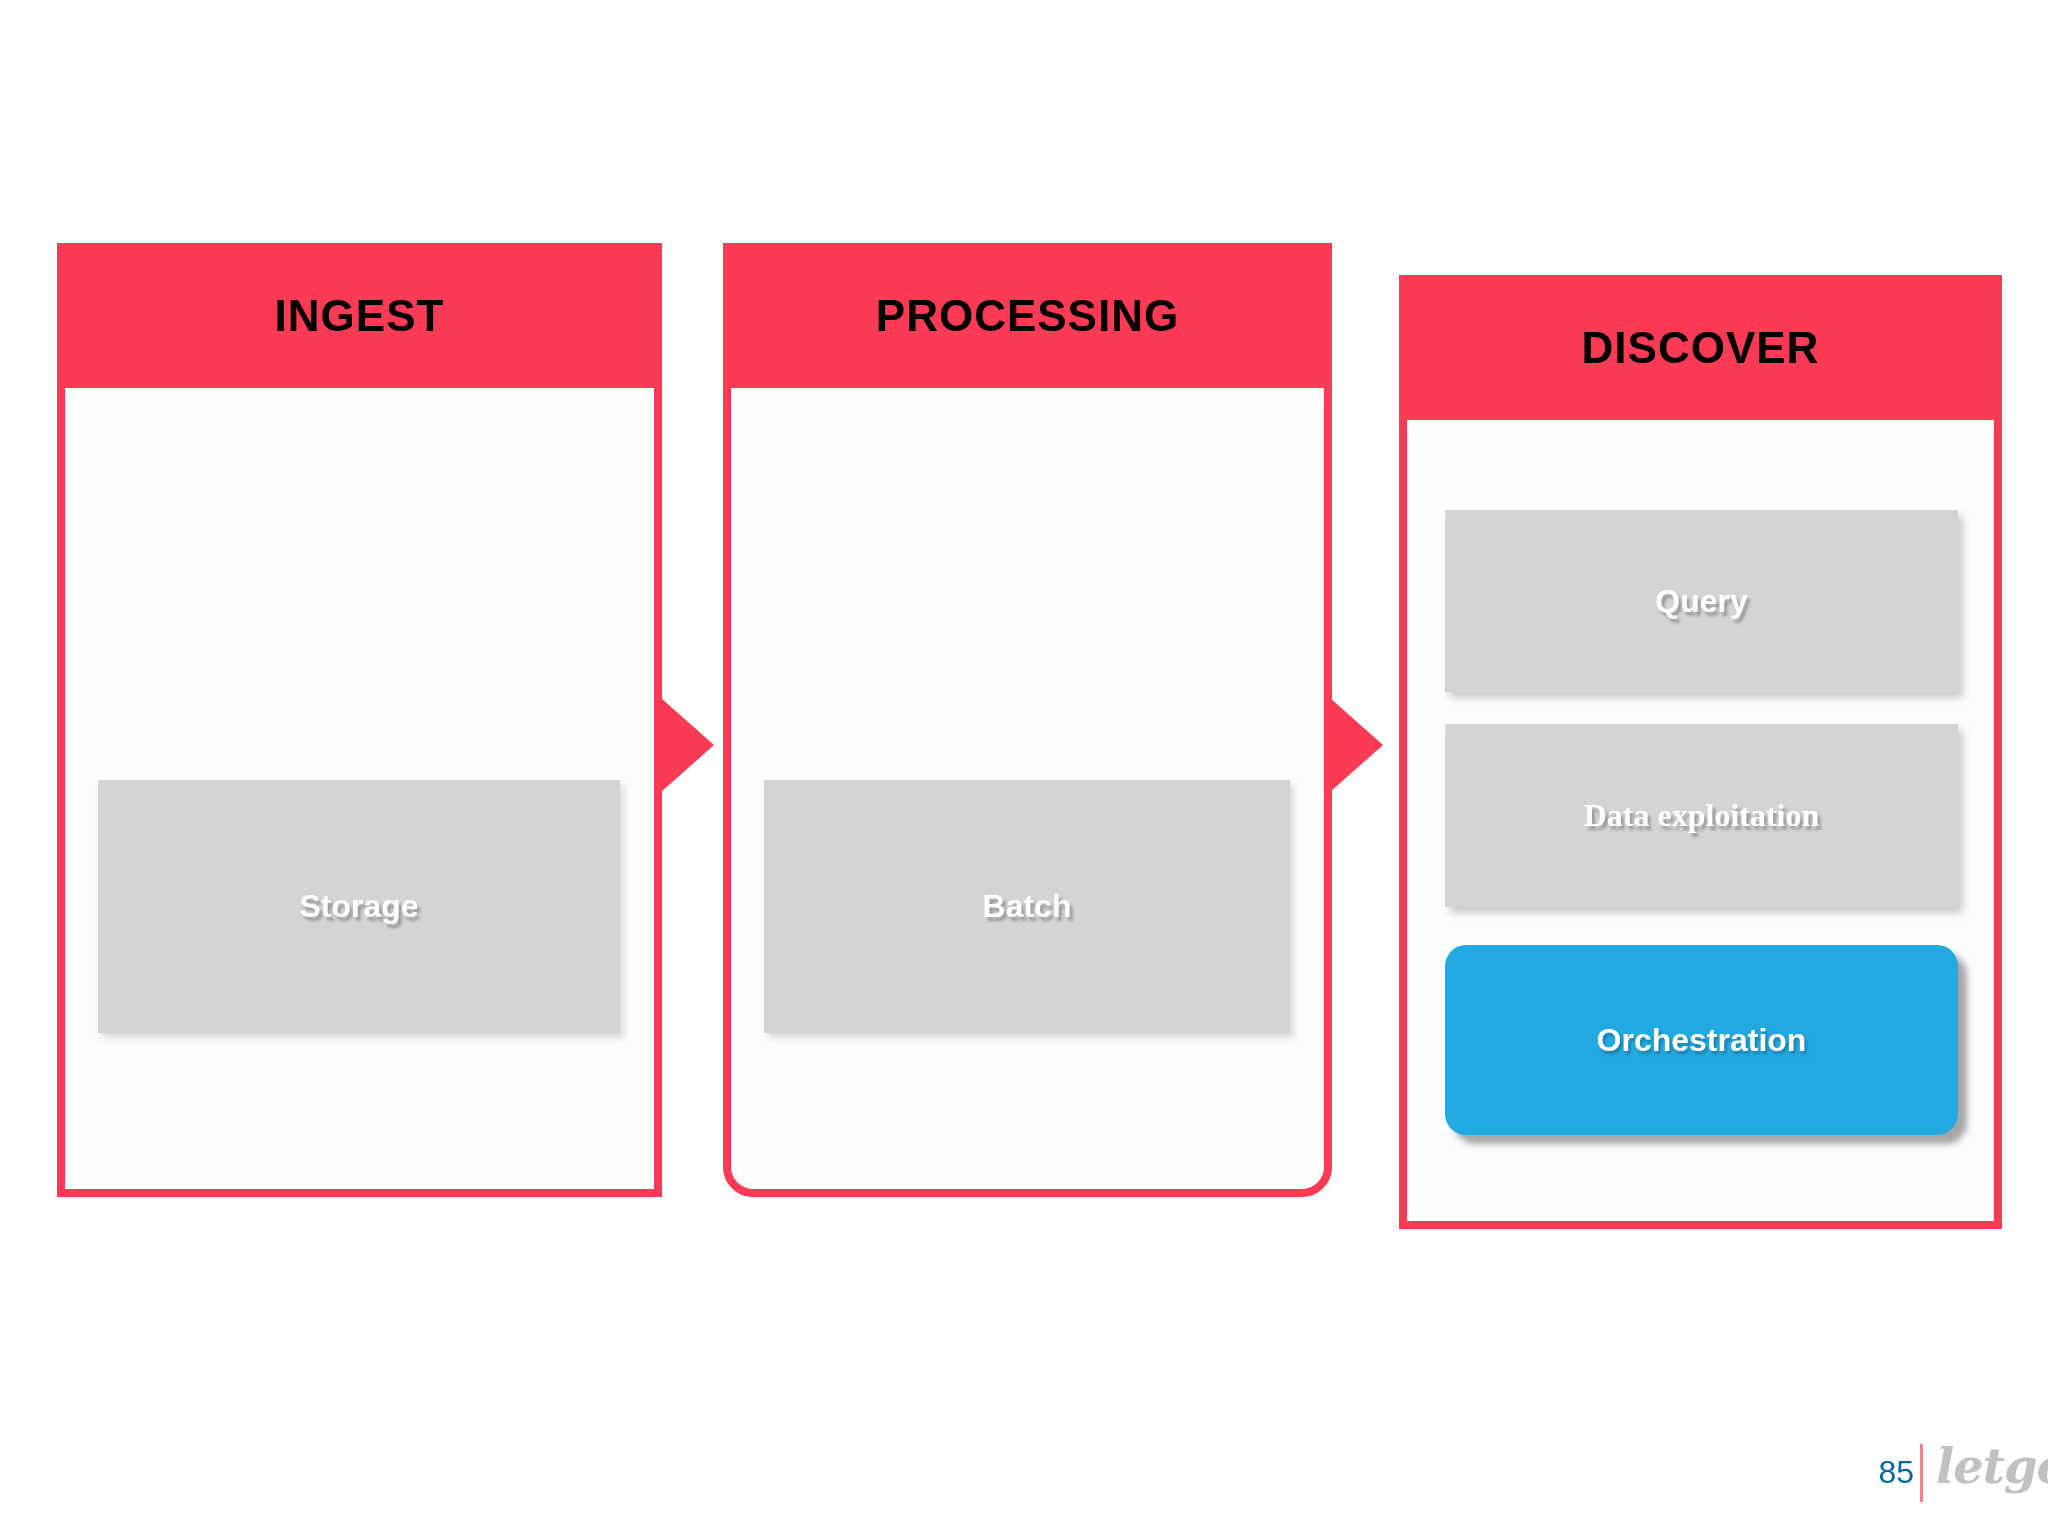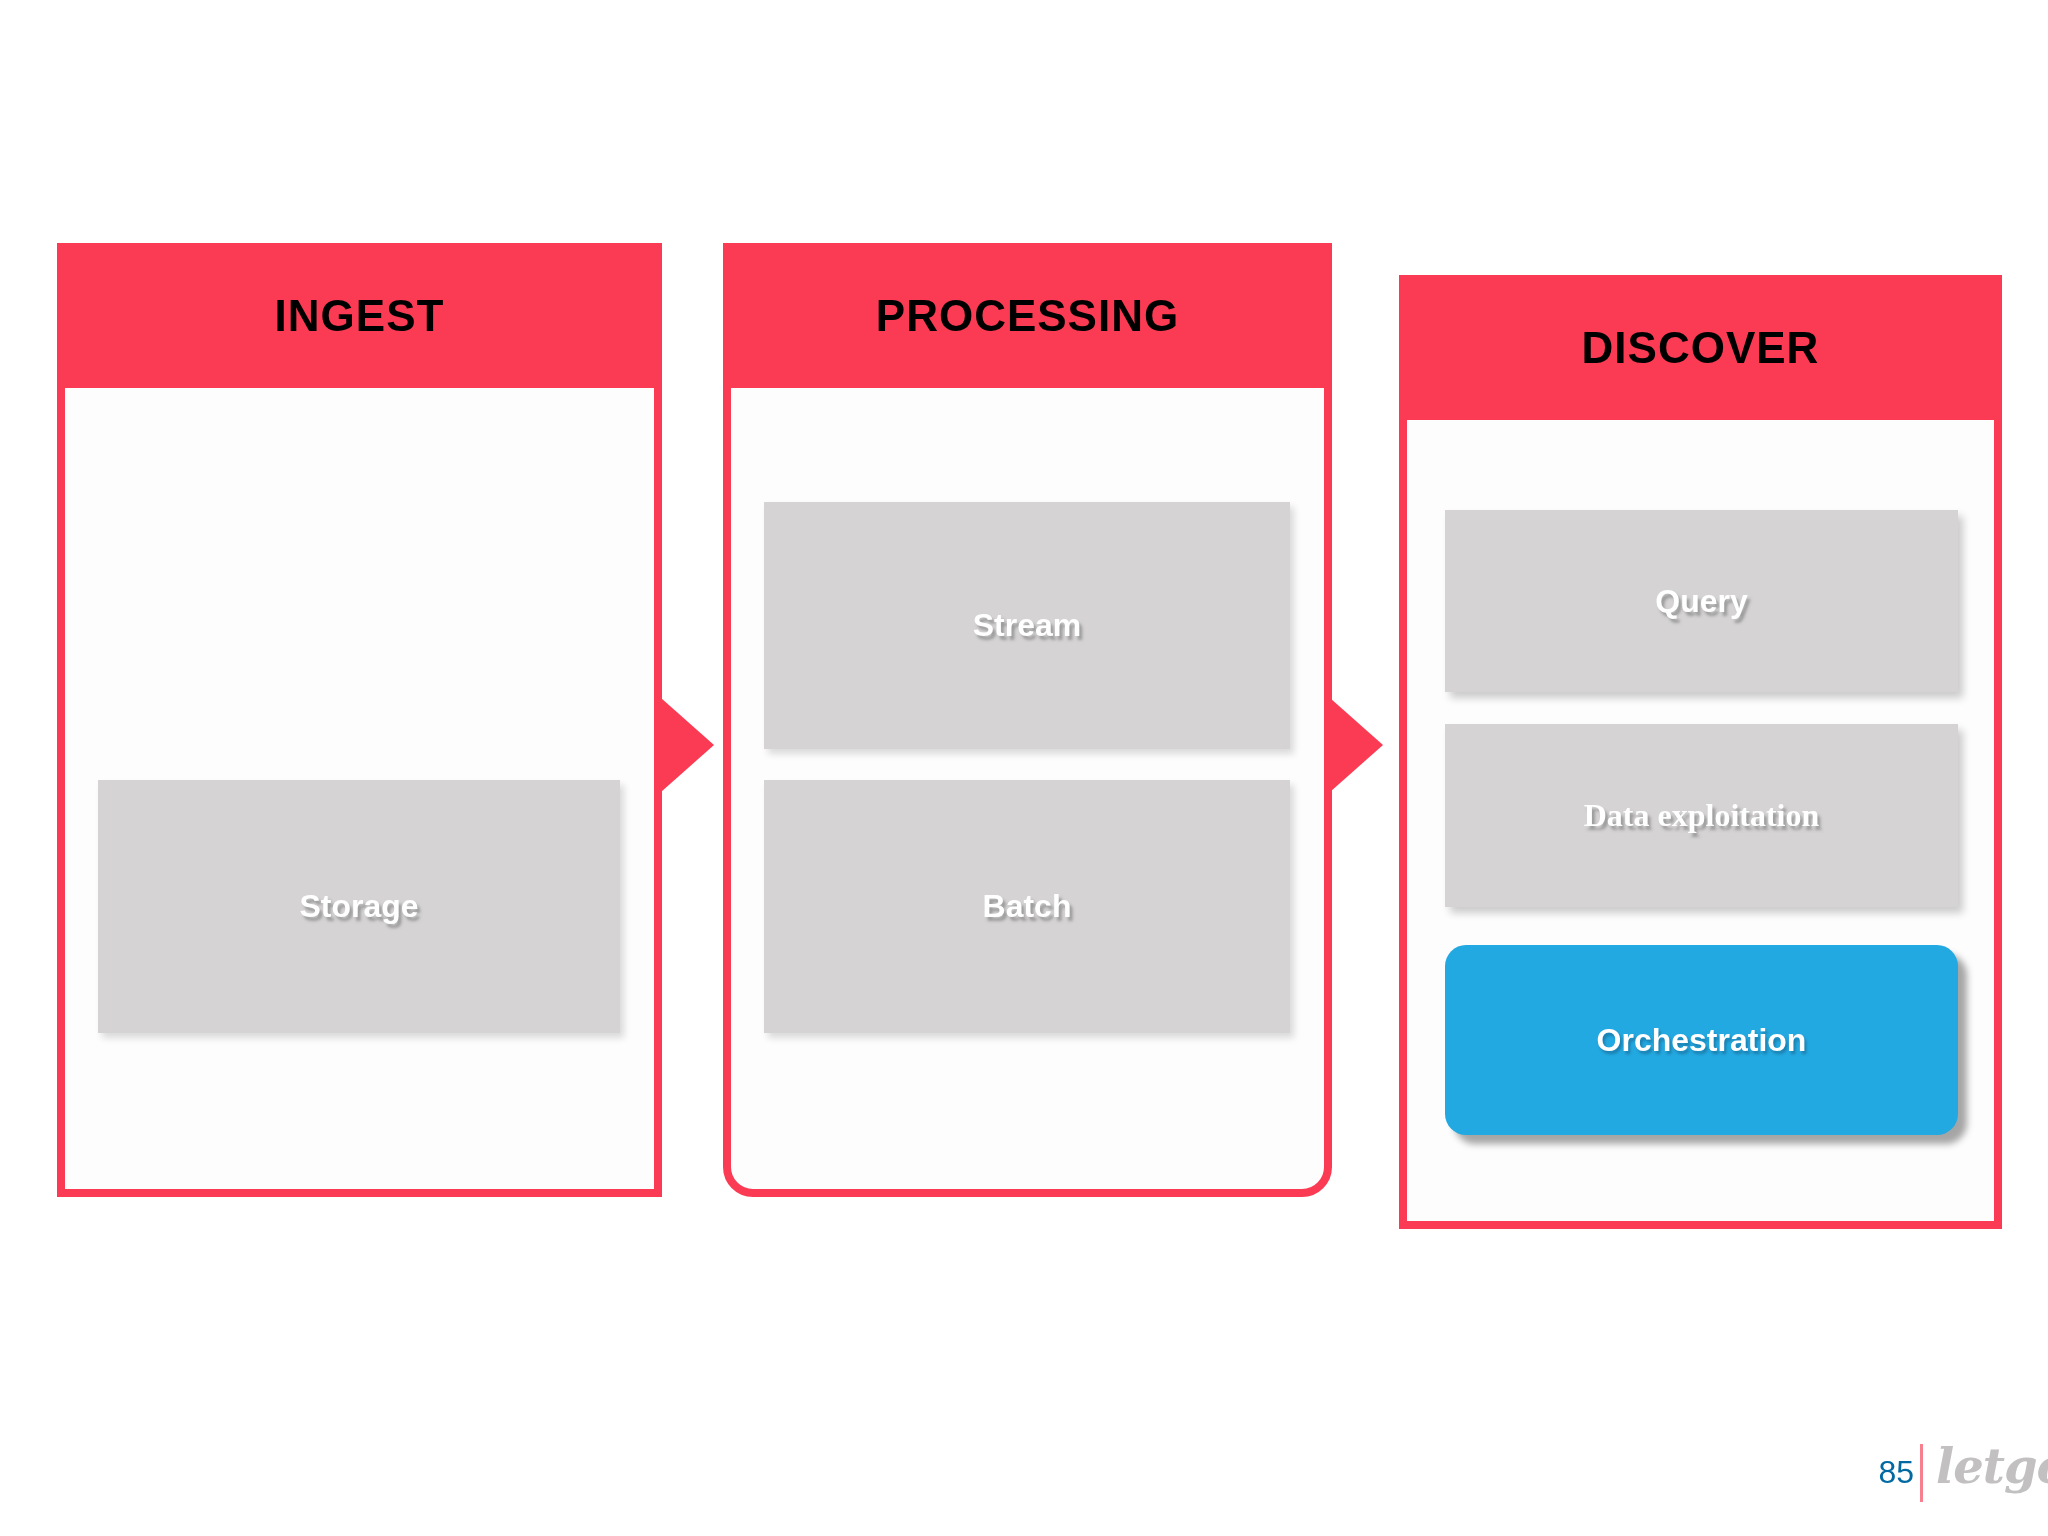--- a/index.html
+++ b/index.html
@@ -93,23 +93,20 @@
       <span>Storage</span>
     </div>
   </div>
 
   <div class="flow-arrow arrow-1"></div>
 
   <div class="column col-2">
     <div class="column-header">
       <span>PROCESSING</span>
     </div>
-    <div class="pbox row-a">
-      <span>Stream</span>
-    </div>
     <div class="pbox row-b">
       <span>Batch</span>
     </div>
   </div>
 
   <div class="flow-arrow arrow-2"></div>
 
   <div class="column col-3">
     <div class="column-header">
       <span>DISCOVER</span>

